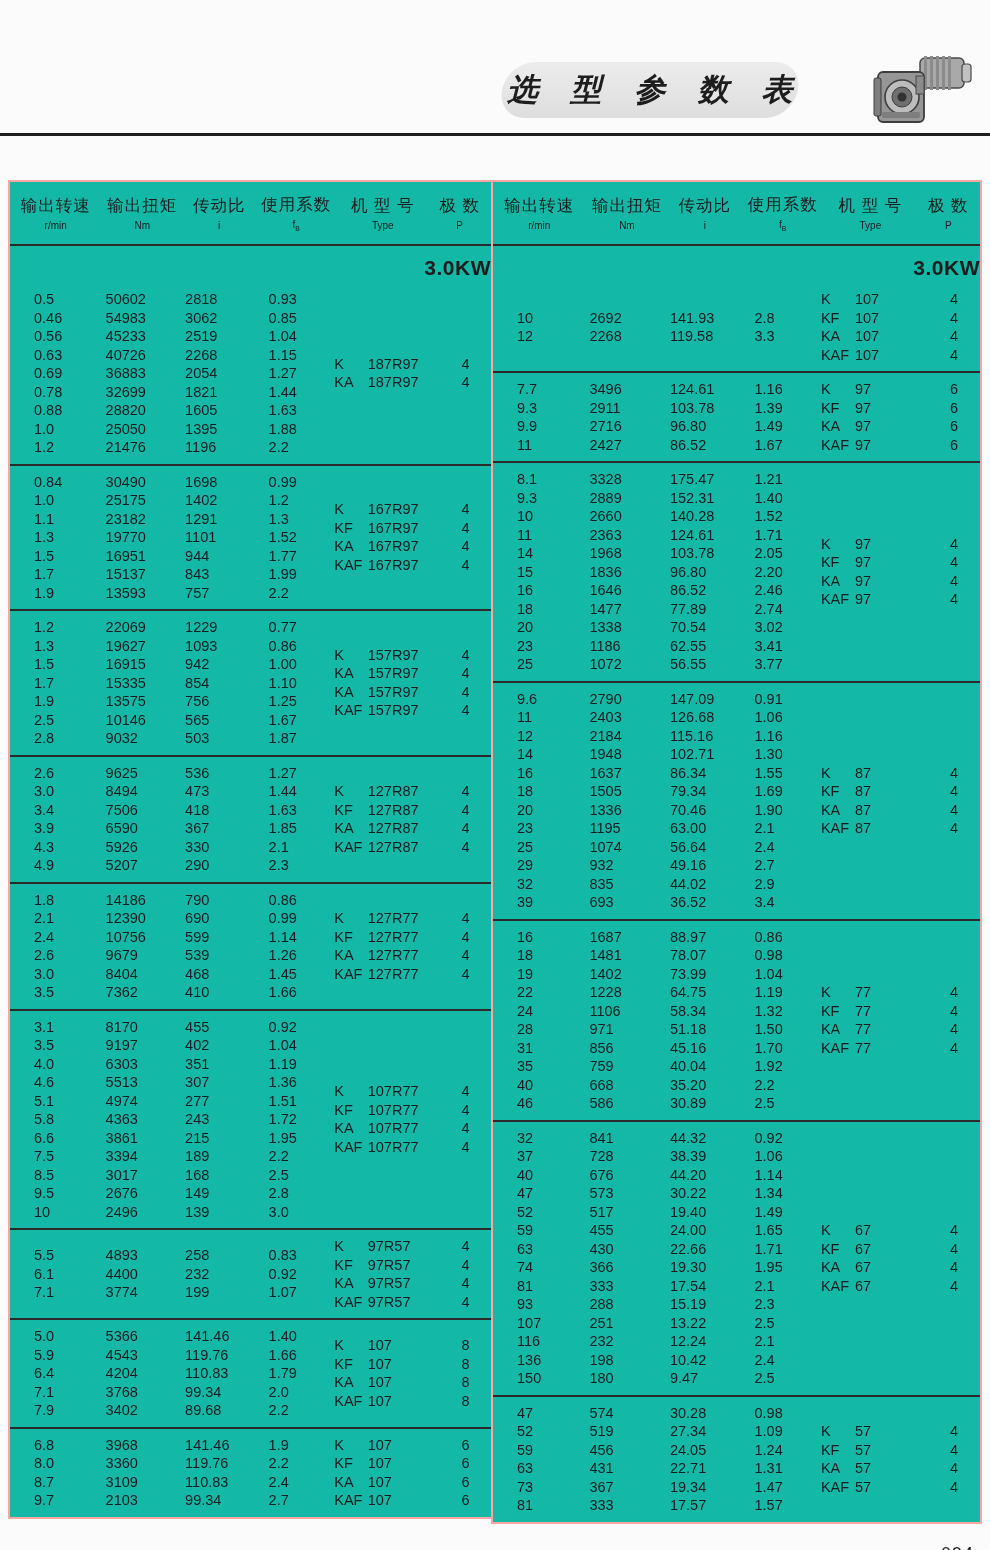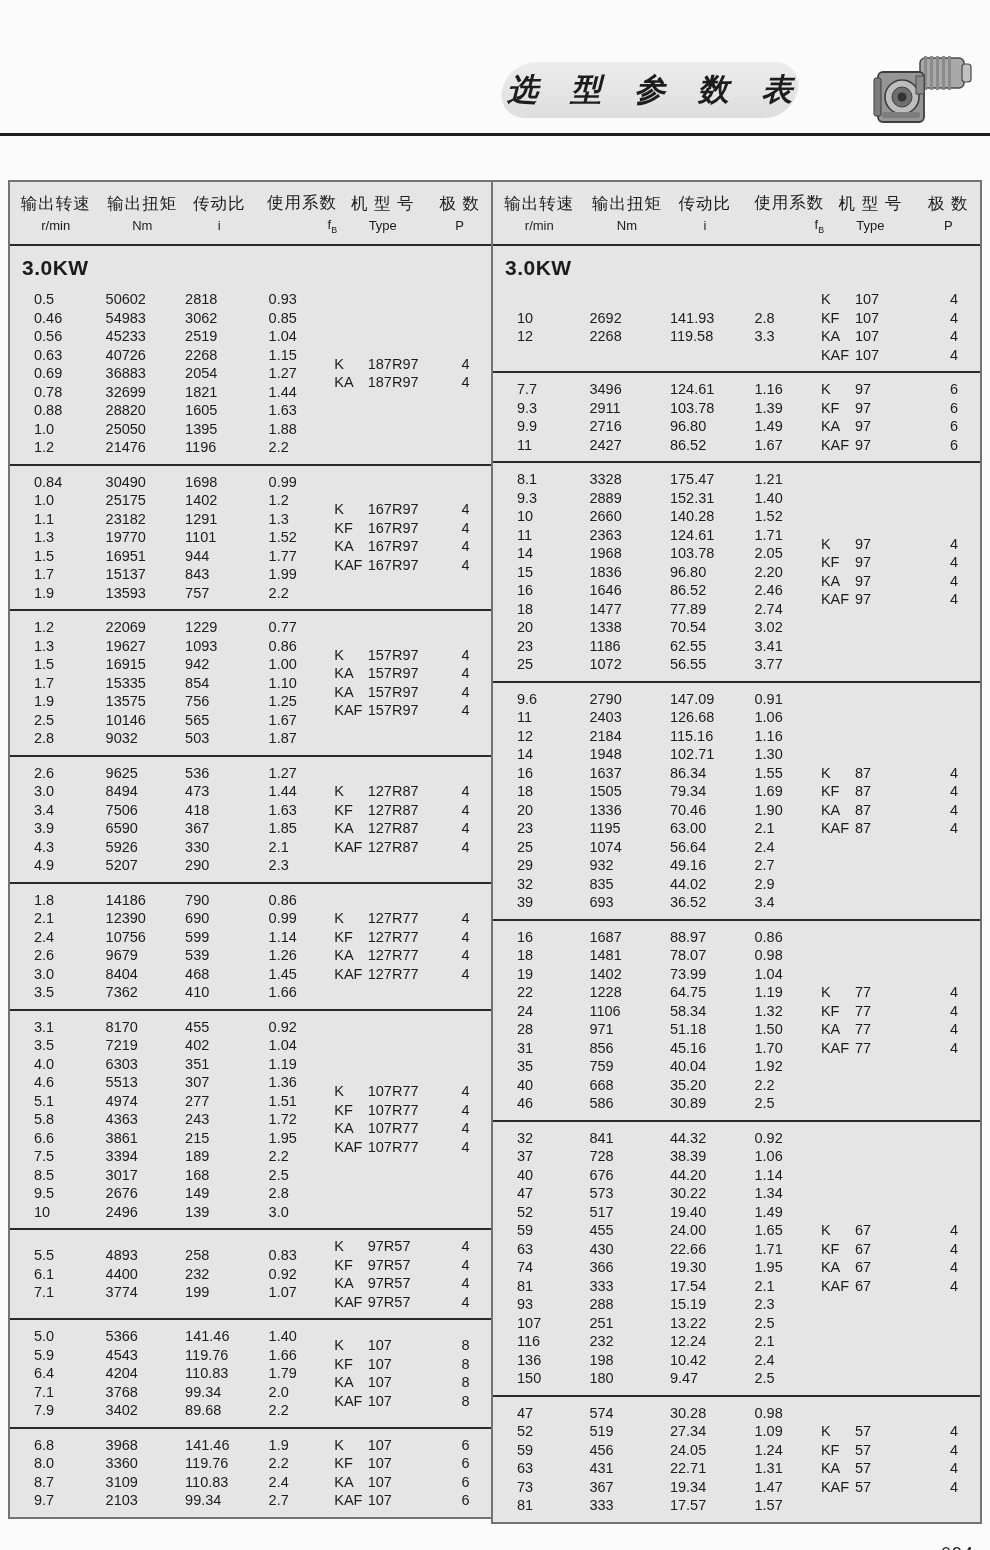--- a/index.html
+++ b/index.html
@@ -22,33 +22,33 @@
   .banner-text{
     transform:skewX(14deg);
     font-style:italic;font-weight:bold;font-size:31px;letter-spacing:12px;
     color:#1d1d1d;white-space:nowrap;padding-left:12px;
   }
   .motor{position:absolute;right:14px;top:48px;width:104px;height:82px;}
   .toprule{height:3px;background:#1f1f1f;width:990px;}
 
   
   .tables{display:flex;align-items:flex-start;margin-top:44px;padding-left:8px;}
-  .col{box-sizing:border-box;border:2px solid #737373;background:#e5e5e5;}
+  .col{box-sizing:border-box;border:2px solid #fca5a5;background:#14b8a6;}
   .col.left{width:485px;}
   .col.right{width:491px;margin-left:-2px;}
 
   .thead{display:flex;height:62px;border-bottom:2px solid #2a2a2a;}
   .th{display:flex;flex-direction:column;align-items:center;justify-content:center;gap:3px;}
   .th .cn{font-size:16.5px;letter-spacing:1px;white-space:nowrap;}
-  .th .en{font-size:13px;}
+  .th .en{font-size:10px;}
   .th.h1{width:19%;}.th.h2{width:17%;text-align:right;}.th.h3{width:15%;}
-  .th.h4{width:17%;align-items:flex-end;}.th.h5{width:19%;}.th.h6{width:13%;text-align:right;}
+  .th.h4{width:17%;}.th.h5{width:19%;}.th.h6{width:13%;text-align:right;}
   sub{font-size:0.68em;}
 
-  .power{font-size:21px;font-weight:bold;padding:10px 0 3px 12px;letter-spacing:0.5px;}
+  .power{font-size:21px;font-weight:bold;padding:10px 0 3px 12px;letter-spacing:0.5px;text-align:right;}
 
   .block{display:flex;align-items:center;padding:7px 0;}
   .block + .block{border-top:2px solid #2a2a2a;}
   .drows{width:62%;}
   .drow{display:flex;line-height:18.5px;font-size:14.5px;}
   .dcell{box-sizing:border-box;text-align:left;}
   .d1{width:24%;padding-left:24px;}
   .d2{width:26%;padding-left:24px;}
   .d3{width:28%;padding-left:26px;}
   .d4{width:22%;padding-left:26px;}
@@ -453,21 +453,21 @@
           <div class="block">
             <div class="drows">
               <div class="drow">
                 <span class="dcell d1">3.1</span>
                 <span class="dcell d2">8170</span>
                 <span class="dcell d3">455</span>
                 <span class="dcell d4">0.92</span>
               </div>
               <div class="drow">
                 <span class="dcell d1">3.5</span>
-                <span class="dcell d2">7219</span>
+                <span class="dcell d2">9197</span>
                 <span class="dcell d3">402</span>
                 <span class="dcell d4">1.04</span>
               </div>
               <div class="drow">
                 <span class="dcell d1">4.0</span>
                 <span class="dcell d2">6303</span>
                 <span class="dcell d3">351</span>
                 <span class="dcell d4">1.19</span>
               </div>
               <div class="drow">

